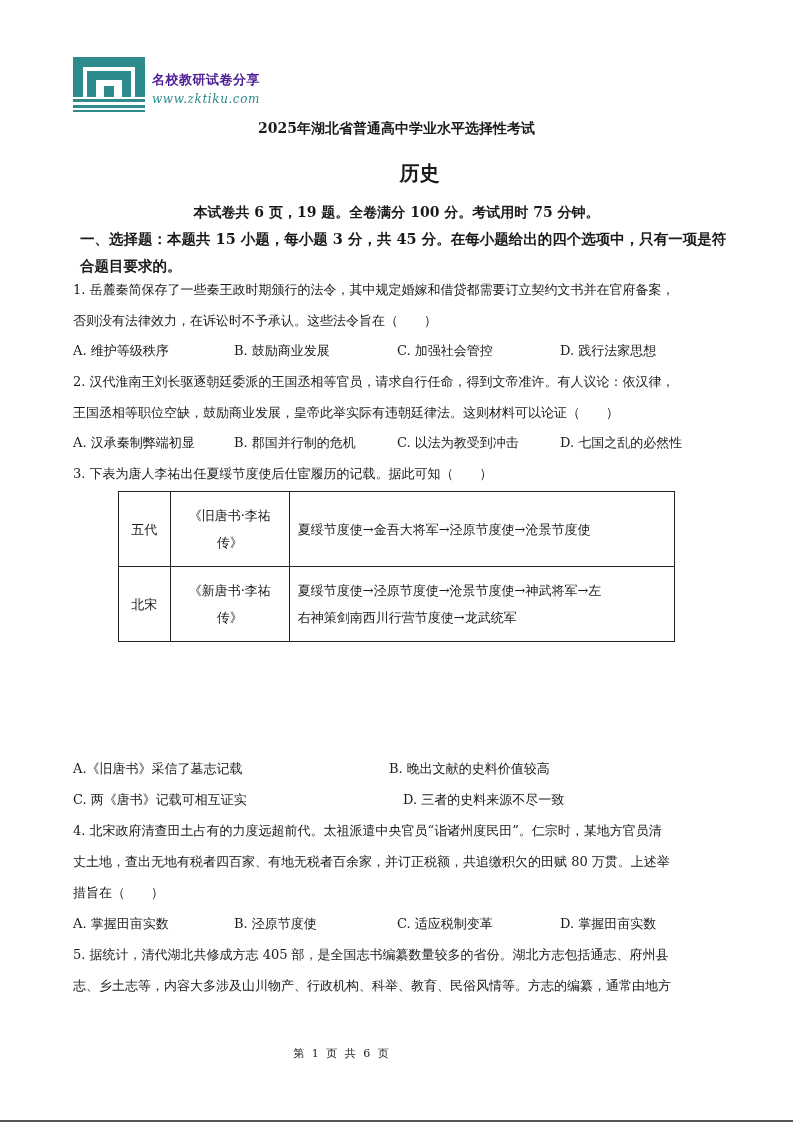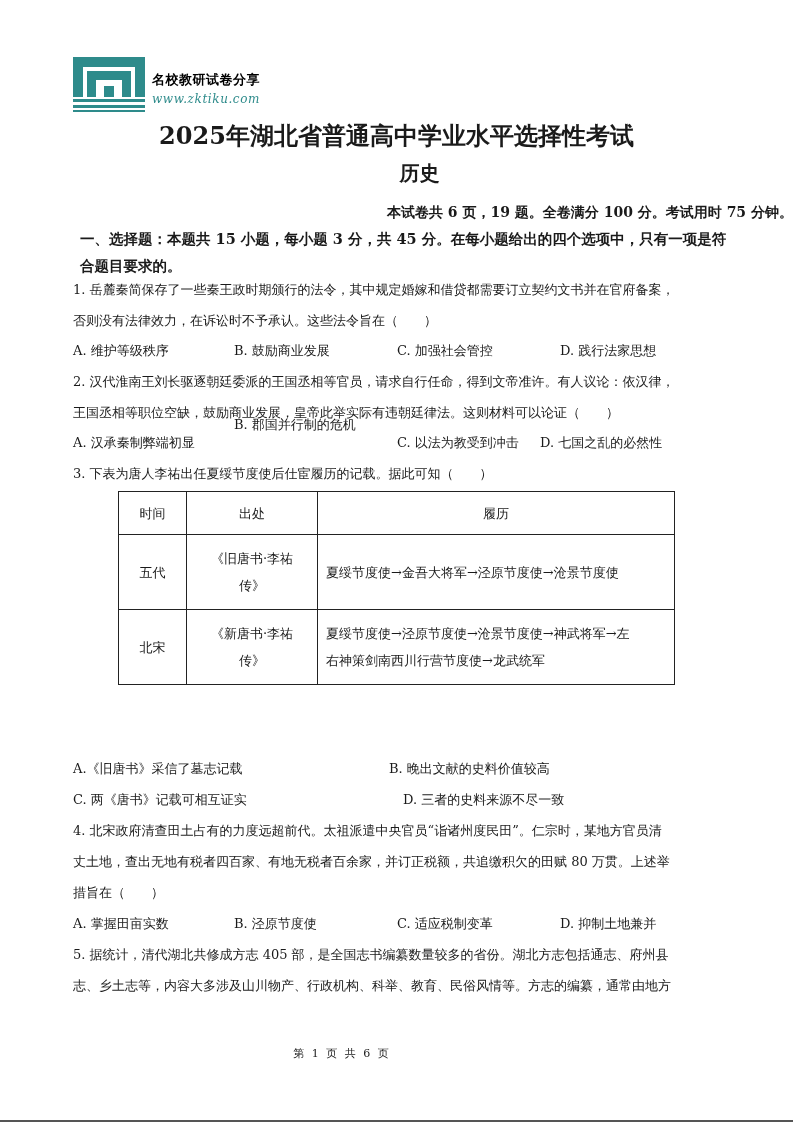--- a/index.html
+++ b/index.html
@@ -6,26 +6,26 @@
   body {
     width: 793px; height: 1122px; position: relative; overflow: hidden;
     font-family: "DejaVu Serif", "Liberation Serif", serif;
     color: #1a1a1a;
   }
   .abs { position: absolute; }
 
   
   .logo { left: 73px; top: 57px; width: 72px; height: 56px; }
   .logo svg { display: block; }
-  .logo-text { left: 152px; top: 71px; font-size: 13px; font-weight: bold; color: #000000; letter-spacing: 0.5px; }
+  .logo-text { left: 152px; top: 71px; font-size: 13px; font-weight: bold; color: #4c1d95; letter-spacing: 0.5px; }
   .logo-url { left: 152px; top: 92px; font-size: 12px; font-style: italic; color: #2e8b8b; letter-spacing: 0.6px; }
 
-  .title { left: 0; width: 793px; top: 120px; text-align: center; font-size: 24px; font-weight: bold; }
+  .title { left: 0; width: 793px; top: 120px; text-align: center; font-size: 14px; font-weight: bold; }
   .subject { left: 0; width: 793px; top: 160px; text-align: center; font-size: 20px; font-weight: bold; margin-left: 23px; }
-  .info { left: 0; width: 793px; top: 204px; text-align: right; font-size: 14px; font-weight: bold; }
+  .info { left: 0; width: 793px; top: 204px; text-align: center; font-size: 14px; font-weight: bold; }
 
   .section { left: 73px; width: 650px; top: 225px; font-size: 14.5px; font-weight: bold; line-height: 27px; margin-left: 7px; }
 
   .line { left: 73px; font-size: 13px; line-height: 18px; white-space: nowrap; }
   .opt { position: absolute; font-size: 13px; white-space: nowrap; }
 
   table.record {
     position: absolute; left: 118px; top: 491px; width: 557px;
     border-collapse: collapse; font-size: 13px;
   }
@@ -67,33 +67,28 @@
 <div class="abs line" style="top:281px">1. 岳麓秦简保存了一些秦王政时期颁行的法令，其中规定婚嫁和借贷都需要订立契约文书并在官府备案，</div>
 <div class="abs line" style="top:312px">否则没有法律效力，在诉讼时不予承认。这些法令旨在（　　）</div>
 <div class="opt" style="left:73px;top:342px">A. 维护等级秩序</div>
 <div class="opt" style="left:234px;top:342px">B. 鼓励商业发展</div>
 <div class="opt" style="left:397px;top:342px">C. 加强社会管控</div>
 <div class="opt" style="left:560px;top:342px">D. 践行法家思想</div>
 
 <div class="abs line" style="top:373px">2. 汉代淮南王刘长驱逐朝廷委派的王国丞相等官员，请求自行任命，得到文帝准许。有人议论：依汉律，</div>
 <div class="abs line" style="top:404px">王国丞相等职位空缺，鼓励商业发展，皇帝此举实际有违朝廷律法。这则材料可以论证（　　）</div>
 <div class="opt" style="left:73px;top:434px">A. 汉承秦制弊端初显</div>
-<div class="opt" style="left:234px;top:416px">B. 郡国并行制的危机</div>
+<div class="opt" style="left:234px;top:434px">B. 郡国并行制的危机</div>
 <div class="opt" style="left:397px;top:434px">C. 以法为教受到冲击</div>
-<div class="opt" style="left:540px;top:434px">D. 七国之乱的必然性</div>
+<div class="opt" style="left:560px;top:434px">D. 七国之乱的必然性</div>
 
 <div class="abs line" style="top:465px">3. 下表为唐人李祐出任夏绥节度使后仕宦履历的记载。据此可知（　　）</div>
 
 <table class="record">
   <tbody>
-      <tr>
-    <th class="col1">时间</th>
-    <th class="col2">出处</th>
-    <th>履历</th>
-  </tr>
   <tr style="height:75px">
     <td class="c">五代</td>
     <td class="c">
       <div>《旧唐书·李祐</div>
       <div>传》</div>
     </td>
     <td class="l"><span>夏绥节度使→金吾大将军→泾原节度使→沧景节度使</span></td>
   </tr>
   <tr style="height:75px">
     <td class="c">北宋</td>
@@ -113,19 +108,19 @@
 <div class="opt" style="left:389px;top:760px">B. 晚出文献的史料价值较高</div>
 <div class="opt" style="left:73px;top:791px">C. 两《唐书》记载可相互证实</div>
 <div class="opt" style="left:403px;top:791px">D. 三者的史料来源不尽一致</div>
 
 <div class="abs line" style="top:822px">4. 北宋政府清查田土占有的力度远超前代。太祖派遣中央官员“诣诸州度民田”。仁宗时，某地方官员清</div>
 <div class="abs line" style="top:853px">丈土地，查出无地有税者四百家、有地无税者百余家，并订正税额，共追缴积欠的田赋 80 万贯。上述举</div>
 <div class="abs line" style="top:884px">措旨在（　　）</div>
 <div class="opt" style="left:73px;top:915px">A. 掌握田亩实数</div>
 <div class="opt" style="left:234px;top:915px">B. 泾原节度使</div>
 <div class="opt" style="left:397px;top:915px">C. 适应税制变革</div>
-<div class="opt" style="left:560px;top:915px">D. 抑制土地兼并</div>
+<div class="opt" style="left:560px;top:915px">D. 掌握田亩实数</div>
 
 <div class="abs line" style="top:946px">5. 据统计，清代湖北共修成方志 405 部，是全国志书编纂数量较多的省份。湖北方志包括通志、府州县</div>
 <div class="abs line" style="top:977px">志、乡土志等，内容大多涉及山川物产、行政机构、科举、教育、民俗风情等。方志的编纂，通常由地方</div>
 
 <div class="abs footer">第 1 页 共 6 页</div>
 <div class="abs bottom-rule"></div>
 
 </body></html>

